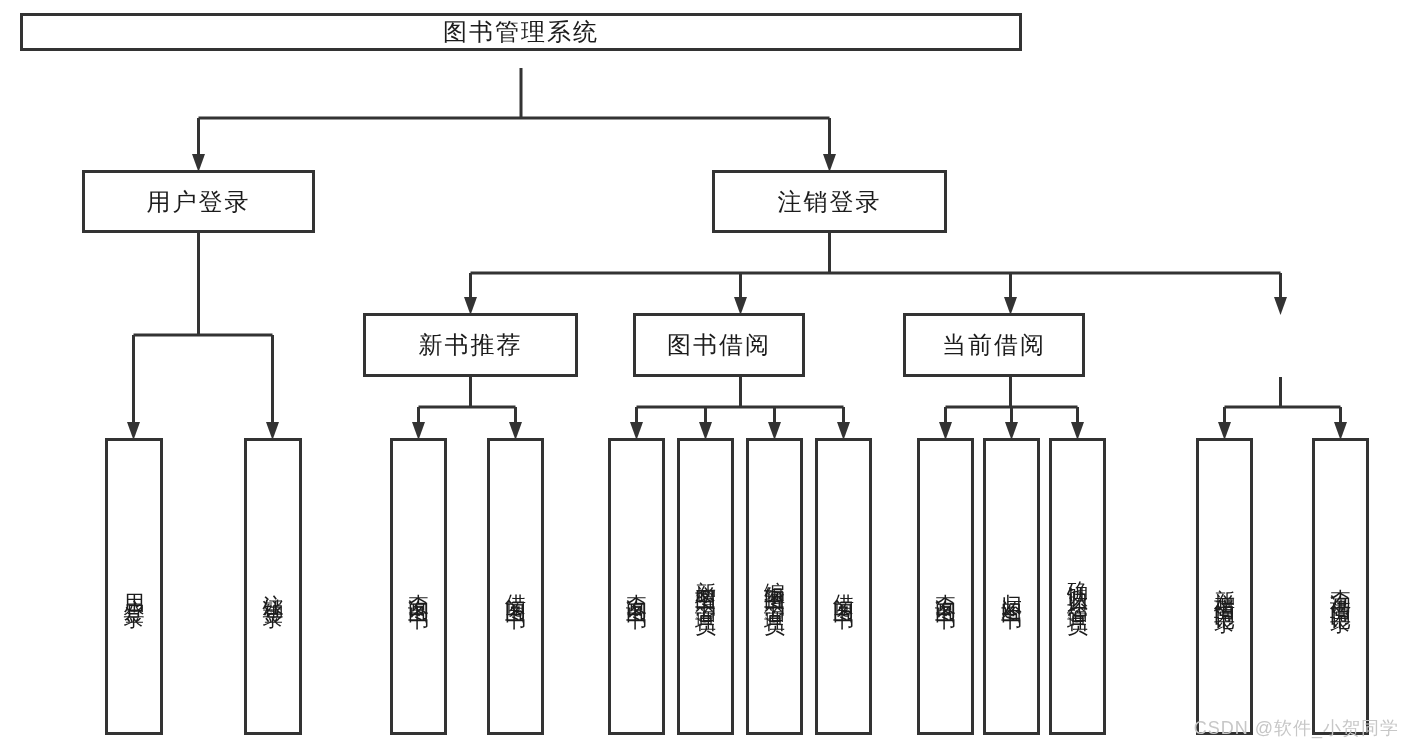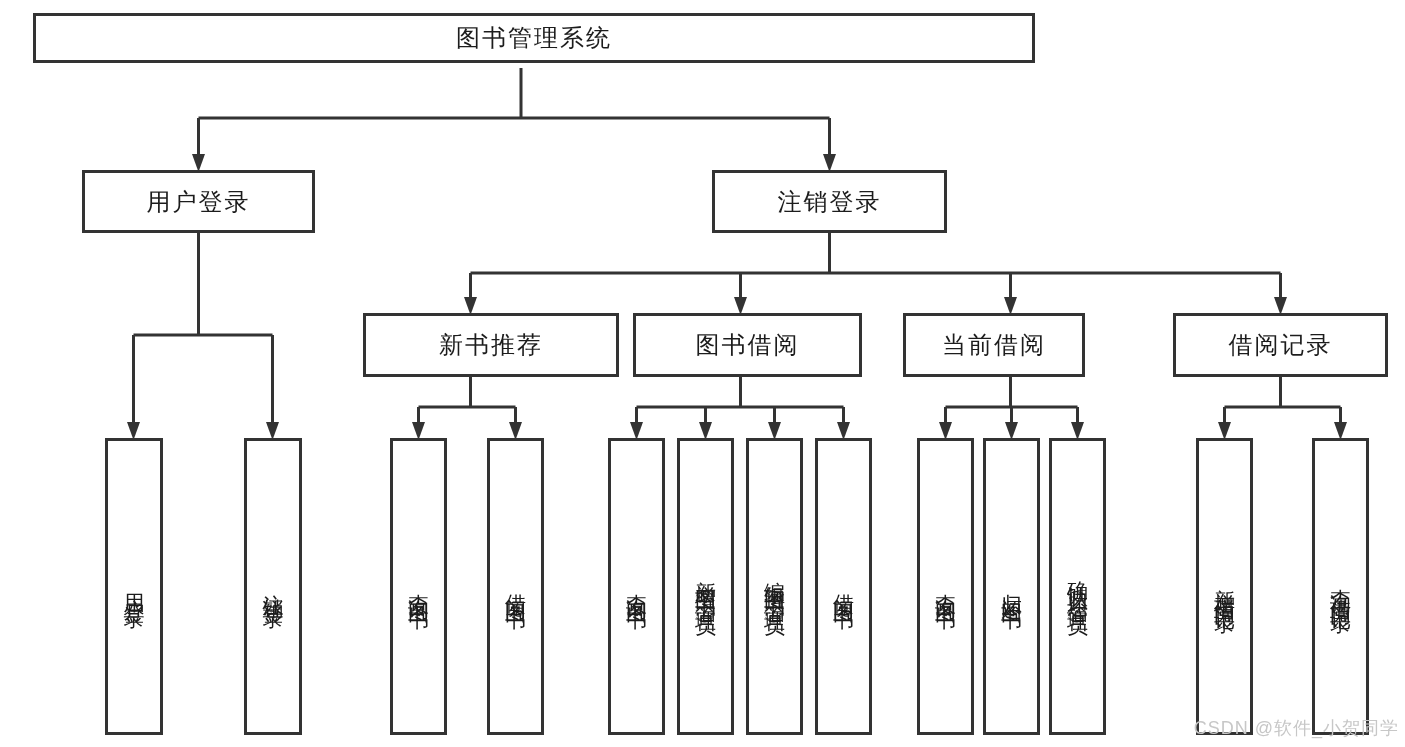--- a/index.html
+++ b/index.html
@@ -77,29 +77,28 @@
       <polygon points="774.5,440 768,422 781,422"></polygon>
       <polygon points="843.5,440 837,422 850,422"></polygon>
       <polygon points="945.5,440 939,422 952,422"></polygon>
       <polygon points="1011.5,440 1005,422 1018,422"></polygon>
       <polygon points="1077.5,440 1071,422 1084,422"></polygon>
       <polygon points="1224.5,440 1218,422 1231,422"></polygon>
       <polygon points="1340.5,440 1334,422 1347,422"></polygon>
     </g>
   </svg>
 
-  <div class="node" style="left:33px;top:13px;width:1002px;height:50px">图书管理系统</div>
+  <div class="node" style="left:20px;top:13px;width:1002px;height:38px">图书管理系统</div>
 
   <div class="node" style="left:82px;top:170px;width:233px;height:63px">用户登录</div>
   <div class="node" style="left:712px;top:170px;width:235px;height:63px">注销登录</div>
 
-  <div class="node" style="left:363px;top:313px;width:256px;height:64px">新书推荐</div>
-  <div class="node" style="left:633px;top:313px;width:229px;height:64px">图书借阅</div>
+  <div class="node" style="left:363px;top:313px;width:215px;height:64px">新书推荐</div>
+  <div class="node" style="left:633px;top:313px;width:172px;height:64px">图书借阅</div>
   <div class="node" style="left:903px;top:313px;width:182px;height:64px">当前借阅</div>
-  <div class="node" style="left:1173px;top:313px;width:215px;height:64px">借阅记录</div>
 
   <div class="node v" style="left:105px;top:438px;width:58px;height:297px">用户登录</div>
   <div class="node v" style="left:244px;top:438px;width:58px;height:297px">注销登录</div>
 
   <div class="node v" style="left:390px;top:438px;width:57px;height:297px">查询图书</div>
   <div class="node v" style="left:487px;top:438px;width:57px;height:297px">借阅图书</div>
 
   <div class="node v" style="left:608px;top:438px;width:57px;height:297px">查询图书</div>
   <div class="node v" style="left:677px;top:438px;width:57px;height:297px">新增图书（管理员）</div>
   <div class="node v" style="left:746px;top:438px;width:57px;height:297px">编辑图书（管理员）</div>

